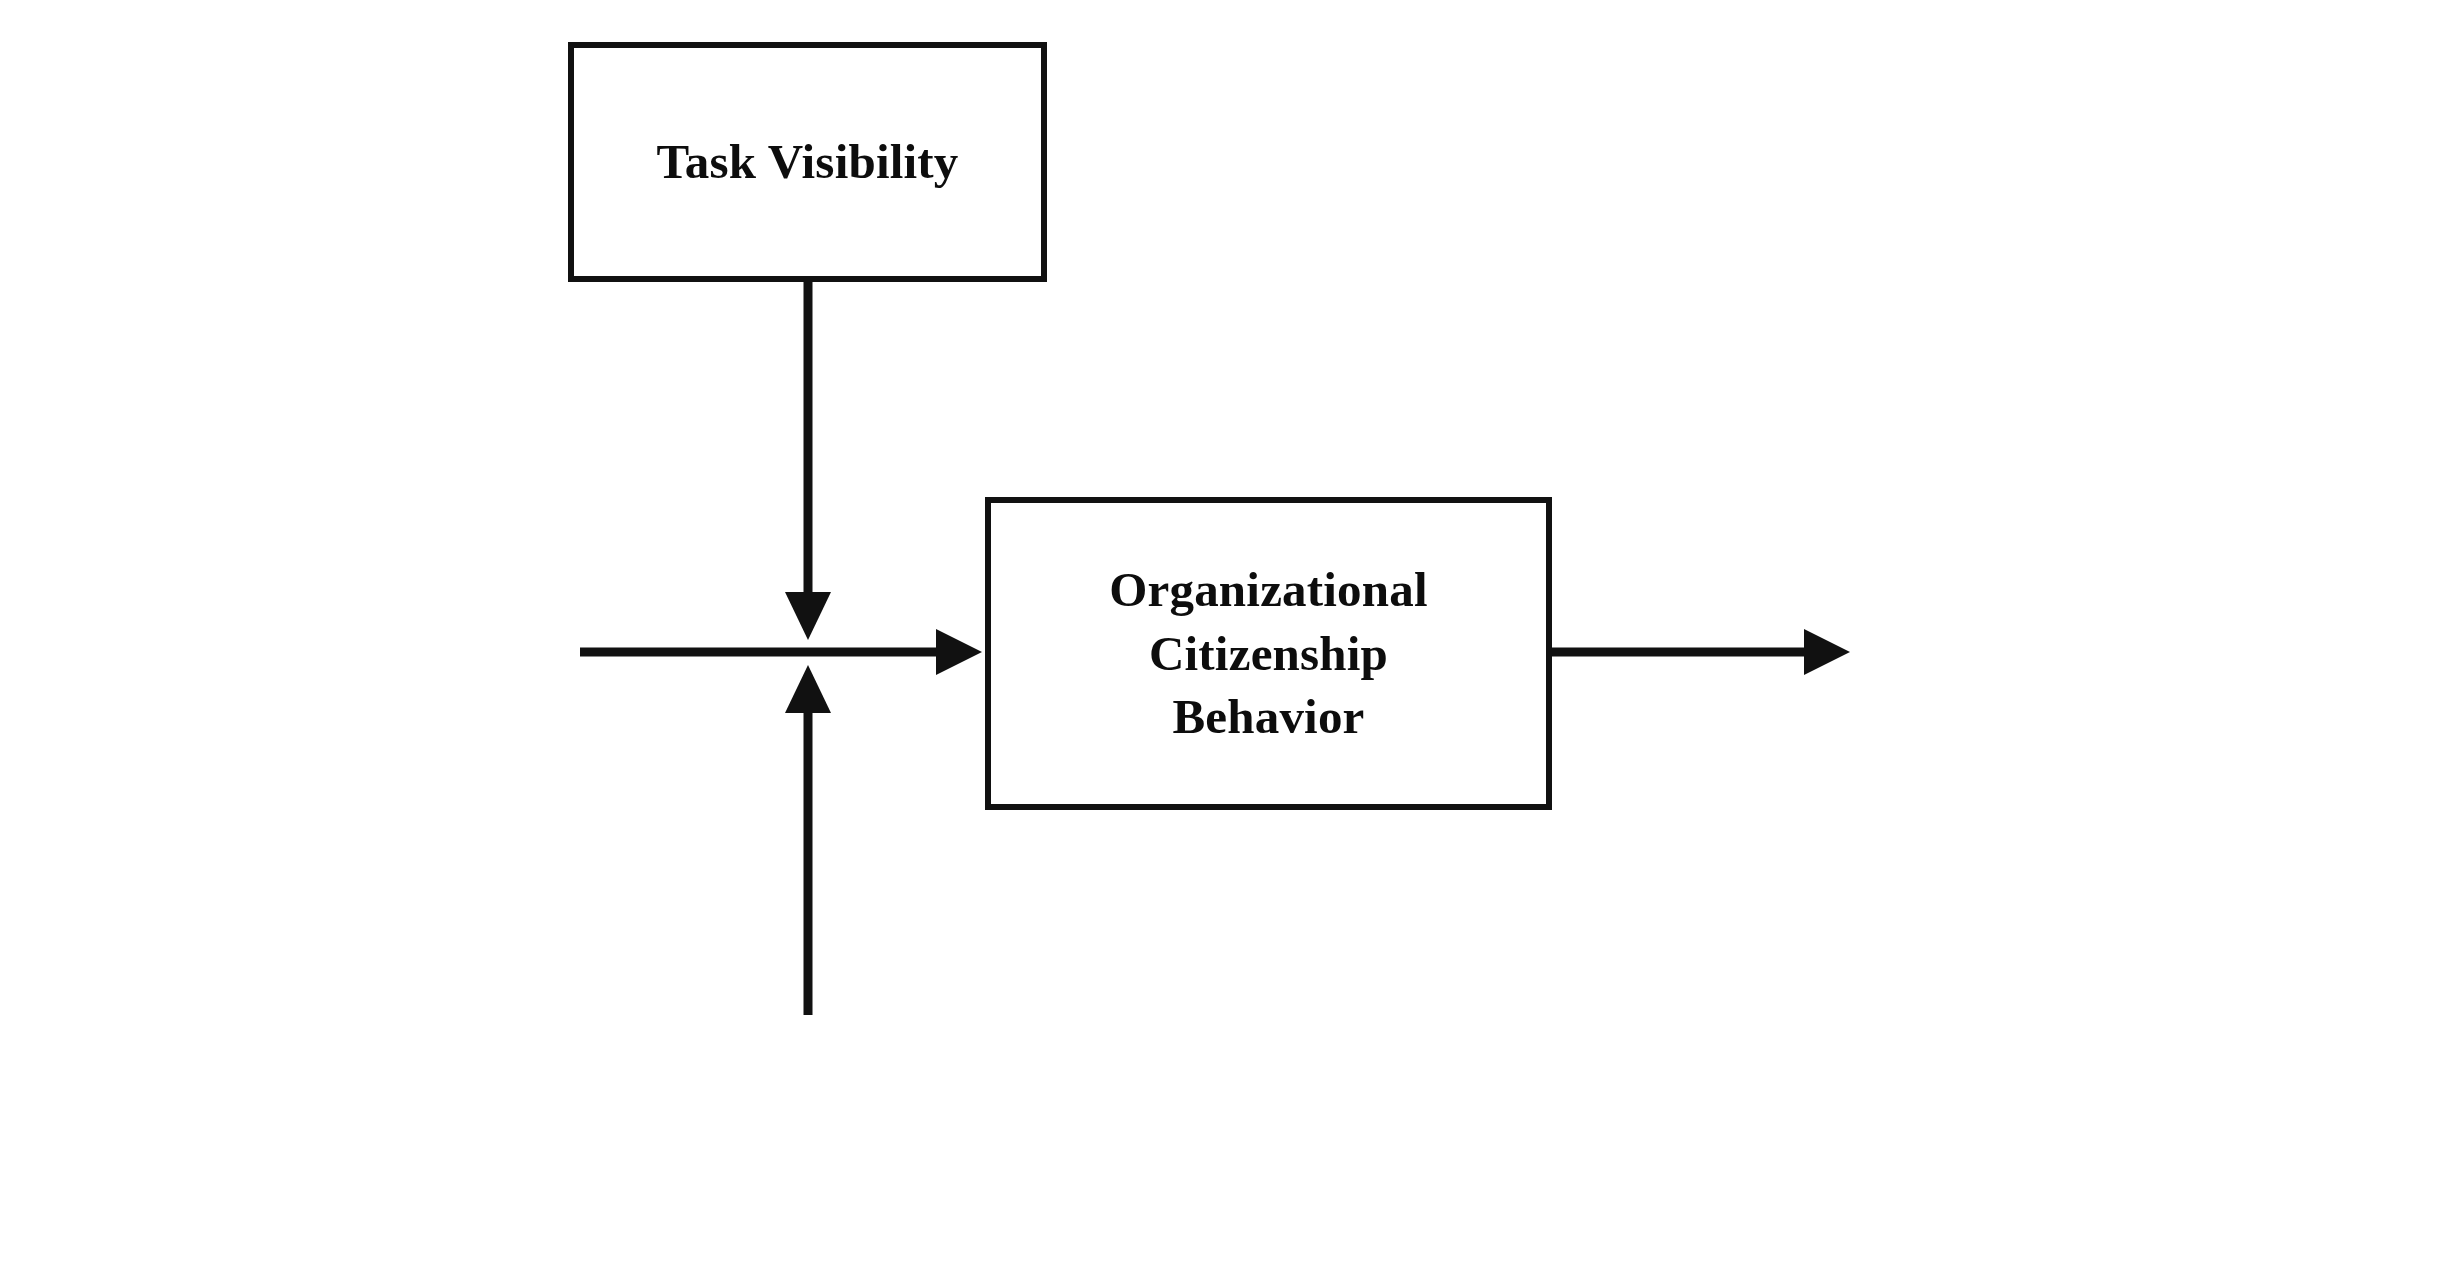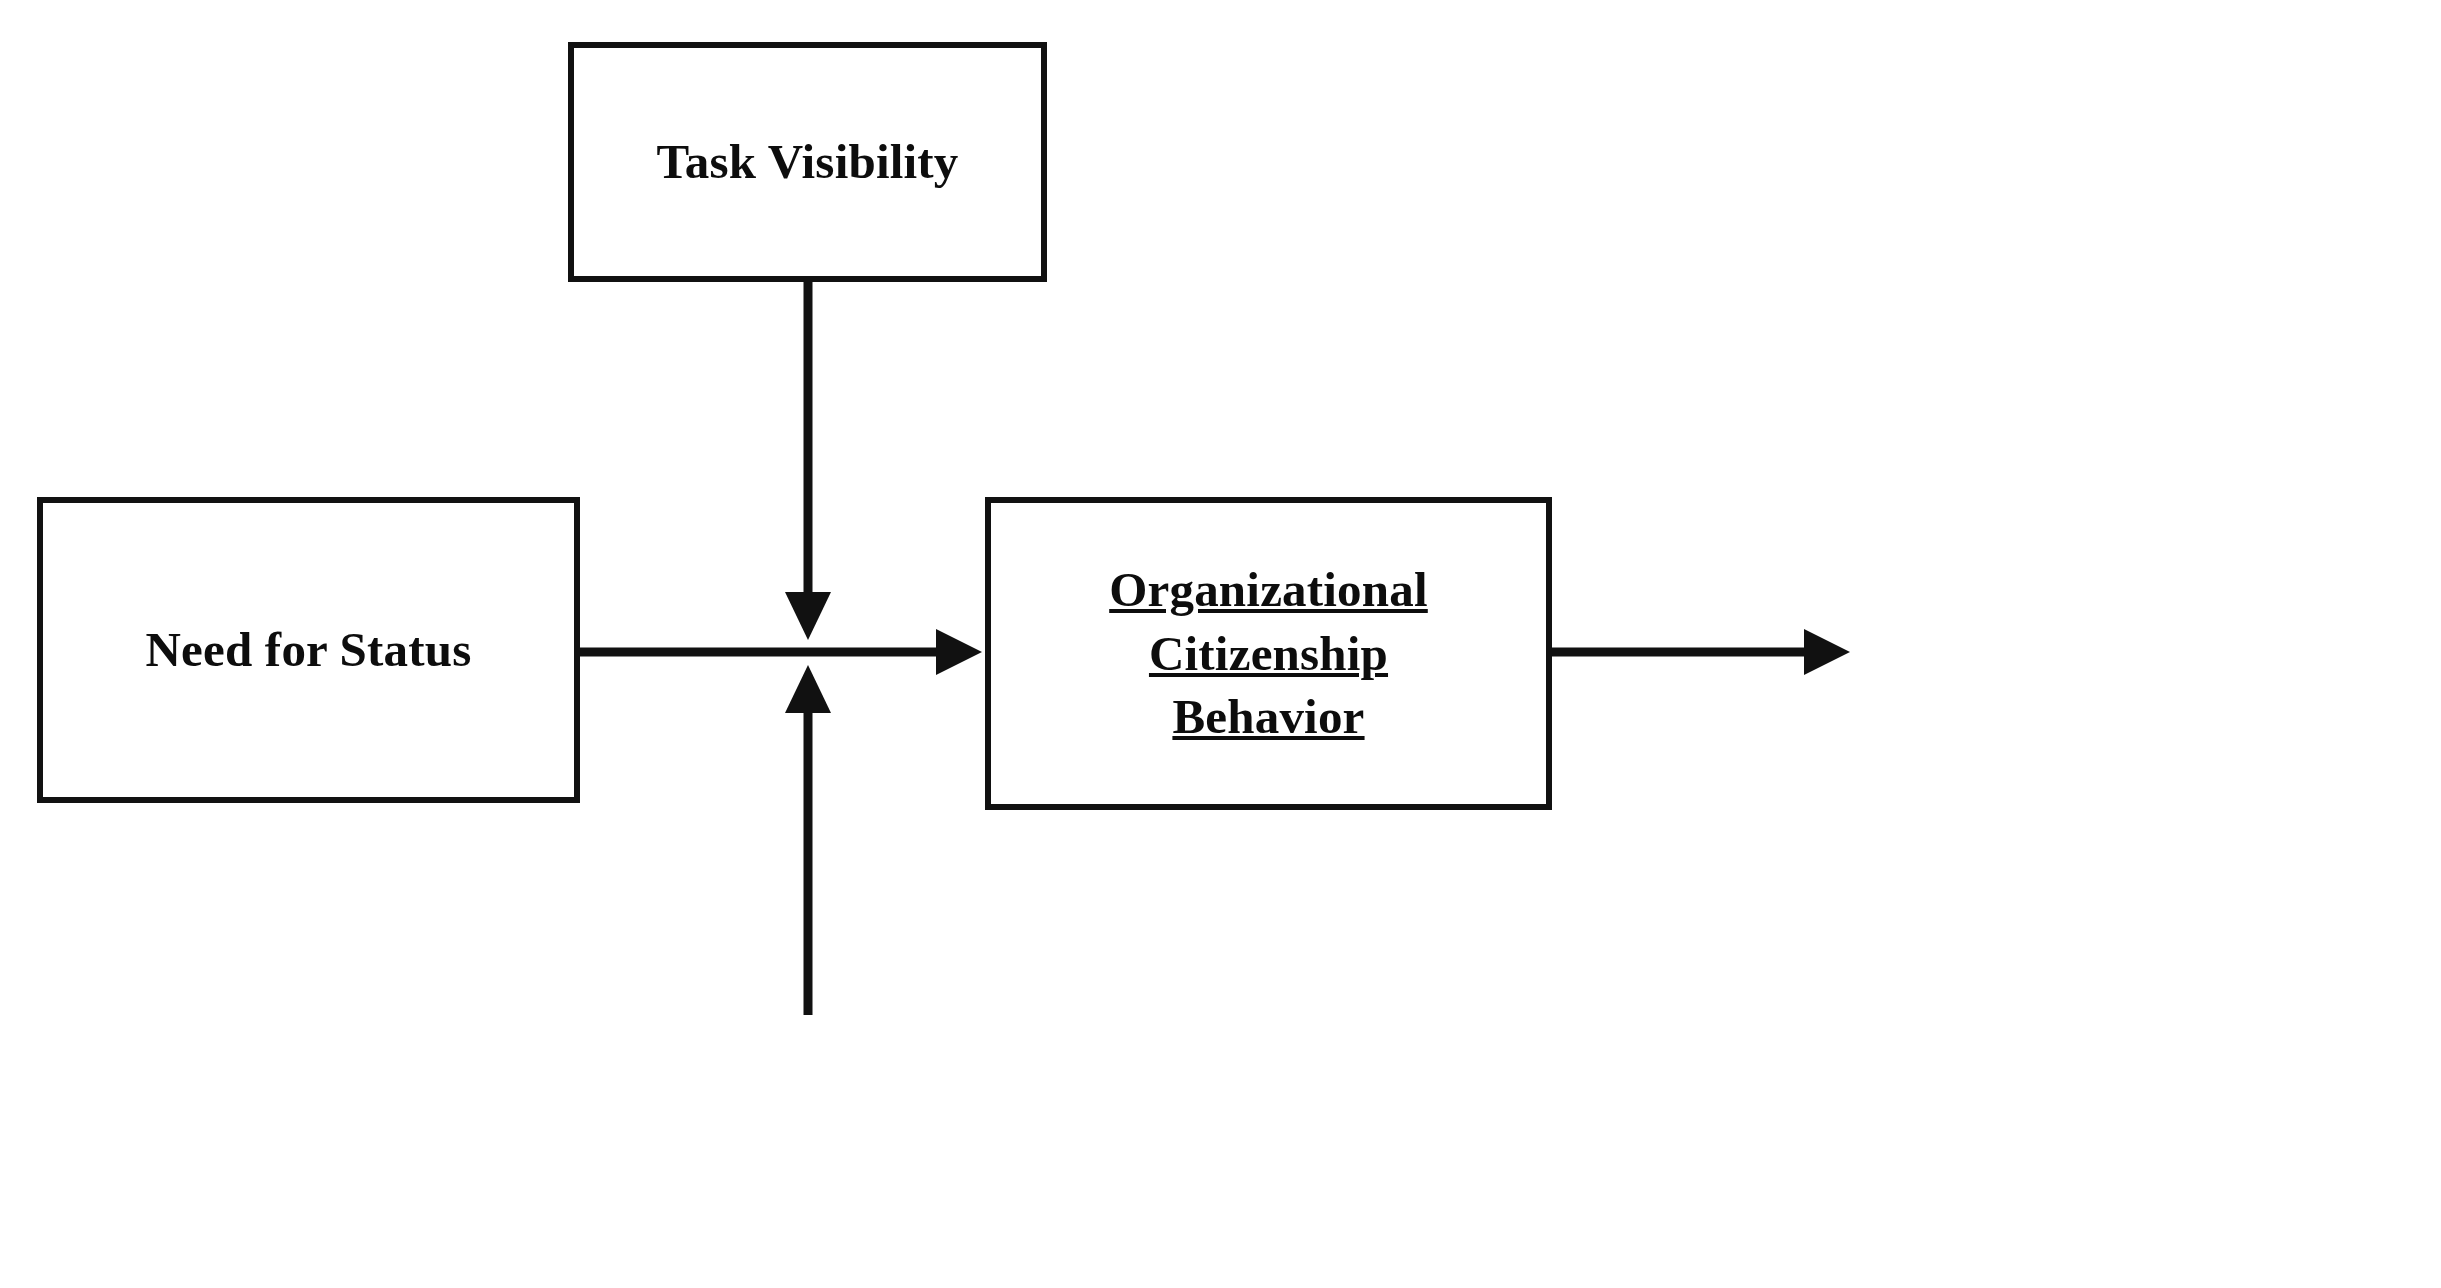--- a/index.html
+++ b/index.html
@@ -31,21 +31,21 @@
   .node-label {
     font-family: "Liberation Serif", "DejaVu Serif", serif;
     font-weight: bold;
     color: #0d0d0d;
     line-height: 1.30;
     letter-spacing: 0.2px;
     white-space: pre-line;
     padding: 0 14px;
   }
   .size-single { font-size: 49px; }
-  .size-multi  { font-size: 49px; text-decoration: underline; }
+  .size-multi  { font-size: 49px; }
 
   
   #box-task-visibility {
     left: 568px;  top: 42px;   width: 479px;  height: 240px;
   }
   #box-need-for-status {
     left: 37px;   top: 497px;  width: 543px;  height: 306px;
   }
   #box-ocb {
     left: 985px;  top: 497px;  width: 567px;  height: 313px;
@@ -100,23 +100,20 @@
     <g>
       <line class="edge-line" x1="808" y1="1015" x2="808" y2="697"></line>
       <polygon class="edge-head" points="808,665 785,713 831,713"></polygon>
     </g>
   </svg>
 
   <div class="node-box" id="box-task-visibility">
     <span class="node-label size-single">Task Visibility</span>
   </div>
 
-  <div class="node-box" id="box-need-for-status">
-    <span class="node-label size-single">Need for Status</span>
-  </div>
 
   <div class="node-box" id="box-ocb">
     <span class="node-label size-multi">Organizational
 Citizenship
 Behavior</span>
   </div>
 
 
 
 </div>

